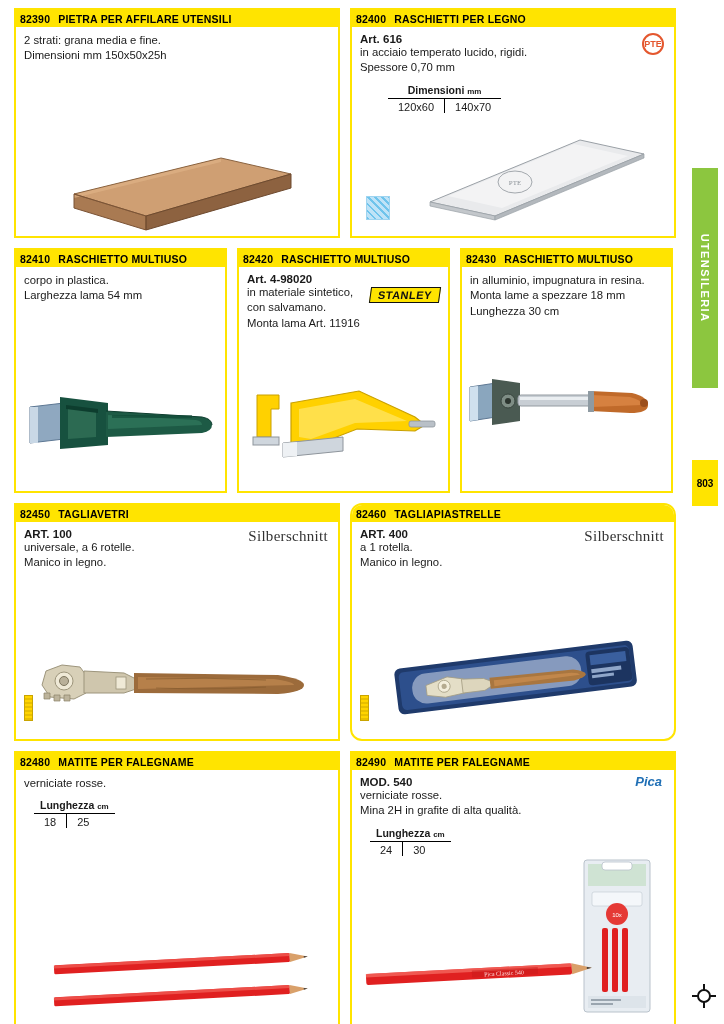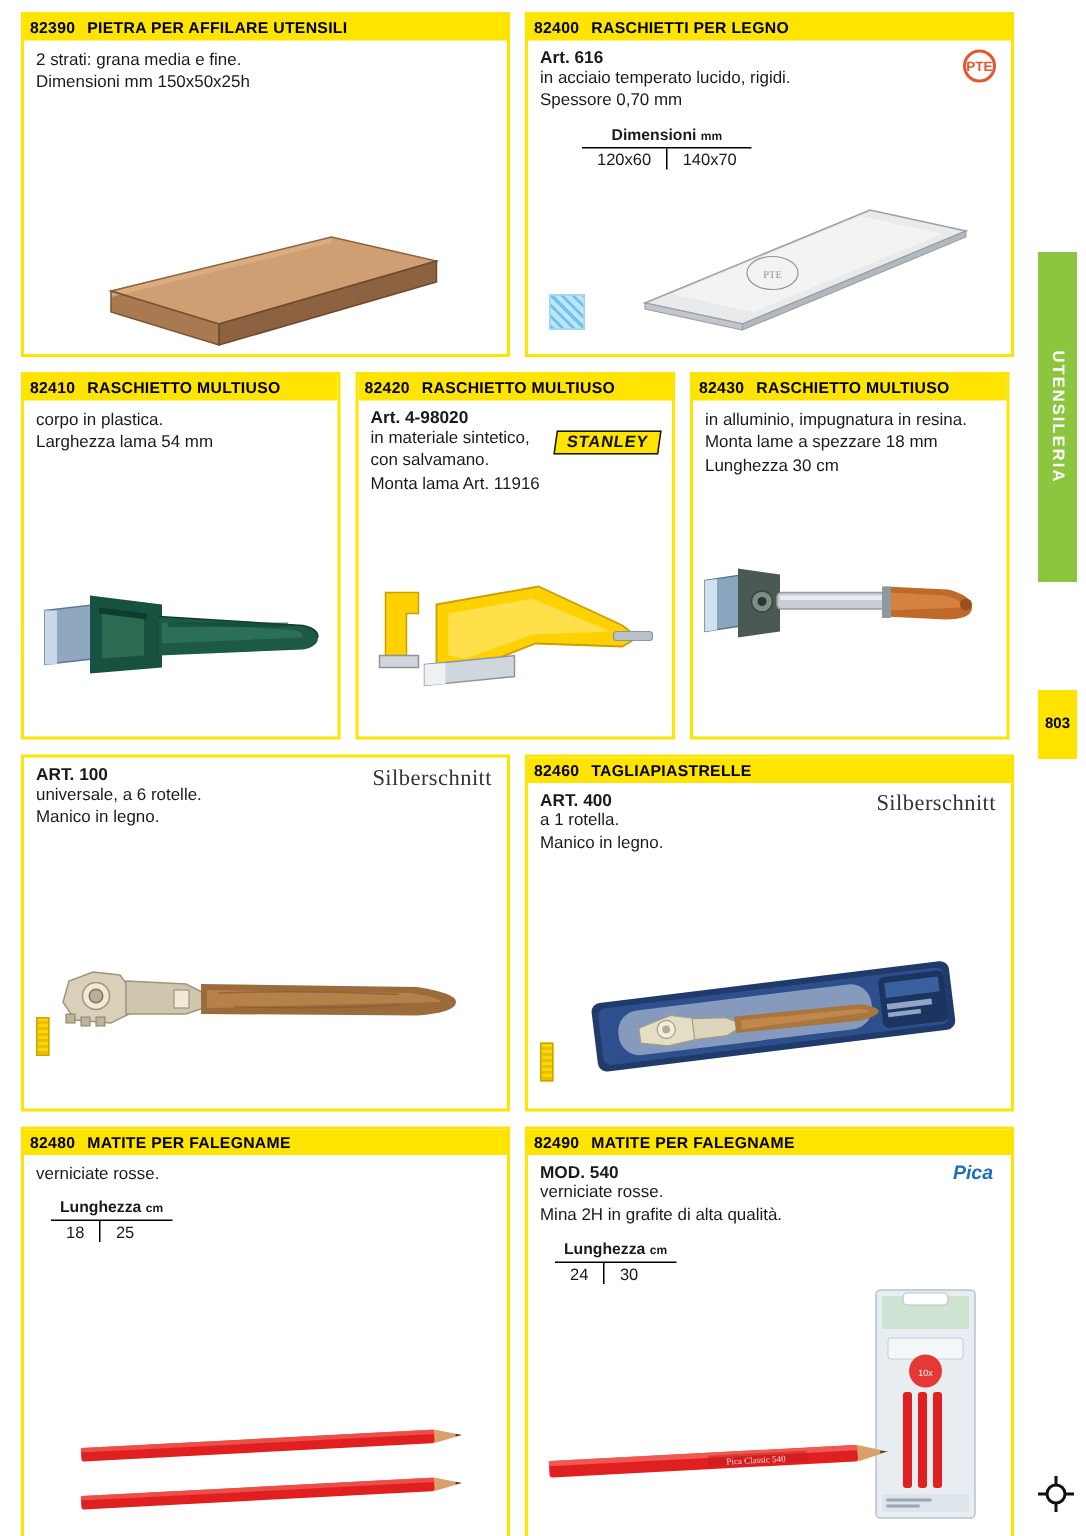--- a/index.html
+++ b/index.html
@@ -302,20 +302,24 @@
             </g>
           </svg>
         </div>
       </div>
     </div>
   </div>
 
   <div class="row" style="height:238px;">
 
     <div class="card" style="width:326px;">
+      <div class="hdr">
+        <span class="code">82450</span>
+        <span class="title">TAGLIAVETRI</span>
+      </div>
       <div class="body">
         <div class="art">ART. 100</div>
         <div class="desc">
           <div>universale, a 6 rotelle.</div>
           <div>Manico in legno.</div>
         </div>
         <div class="brand brand-silber" style="right:10px; top:6px;">Silberschnitt</div>
 
         <div class="chip" style="left:8px; bottom:18px;"></div>
 
@@ -334,21 +338,21 @@
               <path d="M118,84 L262,86 Q288,90 288,96 Q288,103 262,105 L118,104 Z" fill="#9c6b3b"></path>
               <path d="M122,88 L258,90 Q278,93 278,96 L122,100 Z" fill="#b9834c" opacity=".9"></path>
               <path d="M130,90 q60,-2 120,1" stroke="#7d5529" stroke-width="1" fill="none" opacity=".6"></path>
               <path d="M140,99 q60,2 110,-1" stroke="#7d5529" stroke-width="1" fill="none" opacity=".5"></path>
             </g>
           </svg>
         </div>
       </div>
     </div>
 
-    <div class="card" style="width:326px;">
+    <div class="card" style="width:326px;border-radius:12px;">
       <div class="hdr">
         <span class="code">82460</span>
         <span class="title">TAGLIAPIASTRELLE</span>
       </div>
       <div class="body">
         <div class="art">ART. 400</div>
         <div class="desc">
           <div>a 1 rotella.</div>
           <div>Manico in legno.</div>
         </div>

